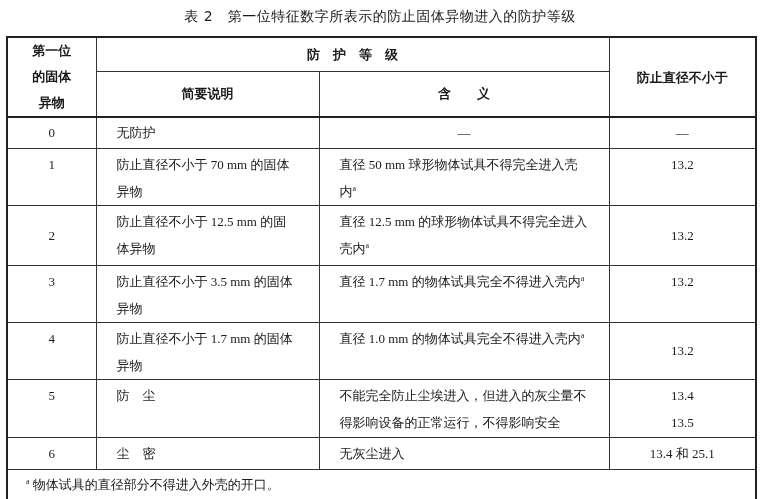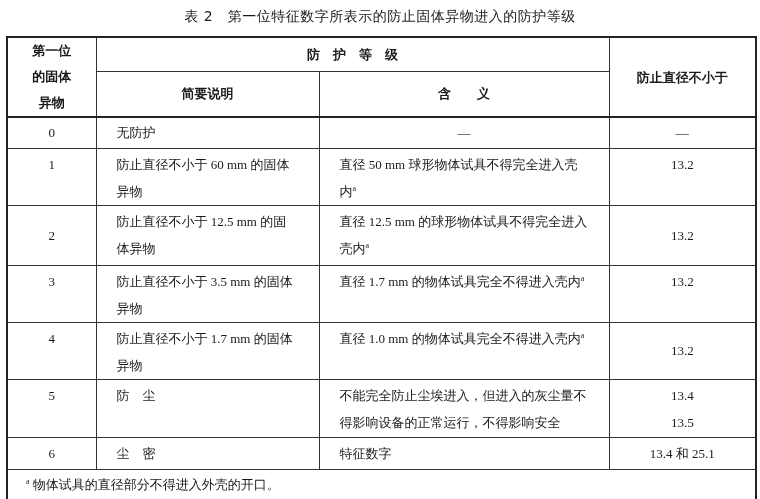--- a/index.html
+++ b/index.html
@@ -51,21 +51,21 @@
   </tr>
 
   <tr class="r0 bt">
     <td class="c bt">0</td>
     <td class="bt">无防护</td>
     <td class="c bt">—</td>
     <td class="c bt">—</td>
   </tr>
   <tr class="r1">
     <td class="c top">1</td>
-    <td class="top">防止直径不小于 60 mm 的固体异物</td>
+    <td class="top">防止直径不小于 70 mm 的固体异物</td>
     <td class="top"><span>直径 50 mm 球形物体试具不得完全进入壳内</span><sup>a</sup></td>
     <td class="c top">13.2</td>
   </tr>
   <tr class="r2">
     <td class="c">2</td>
     <td>防止直径不小于 12.5 mm 的固体异物</td>
     <td><span>直径 12.5 mm 的球形物体试具不得完全进入壳内</span><sup>a</sup></td>
     <td class="c">13.2</td>
   </tr>
   <tr class="r3">
@@ -85,20 +85,20 @@
     <td class="top">防　尘</td>
     <td class="top">不能完全防止尘埃进入，但进入的灰尘量不得影响设备的正常运行，不得影响安全</td>
     <td class="c top">
       <div>13.4</div>
       <div>13.5</div>
     </td>
   </tr>
   <tr class="r6">
     <td class="c">6</td>
     <td>尘　密</td>
-    <td>特征数字</td>
+    <td>无灰尘进入</td>
     <td class="c">13.4 和 25.1</td>
   </tr>
   <tr class="rf">
     <td colspan="4" class="fn"><sup>a</sup>&nbsp;<span>物体试具的直径部分不得进入外壳的开口。</span></td>
   </tr>
 </tbody>
   </table>
 
 </body></html>

